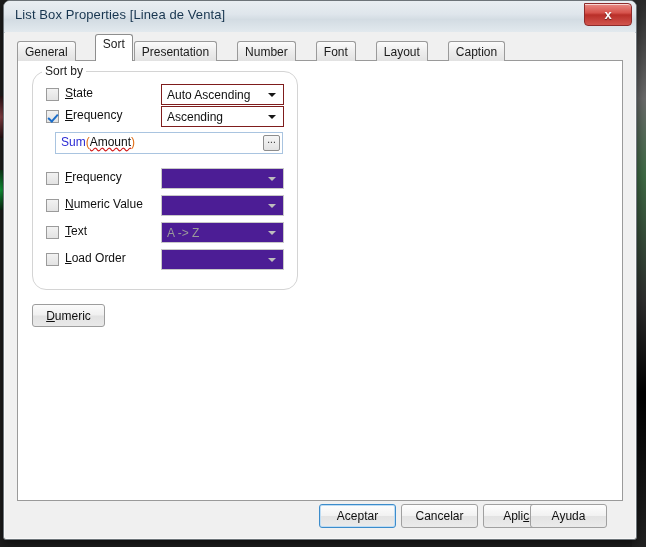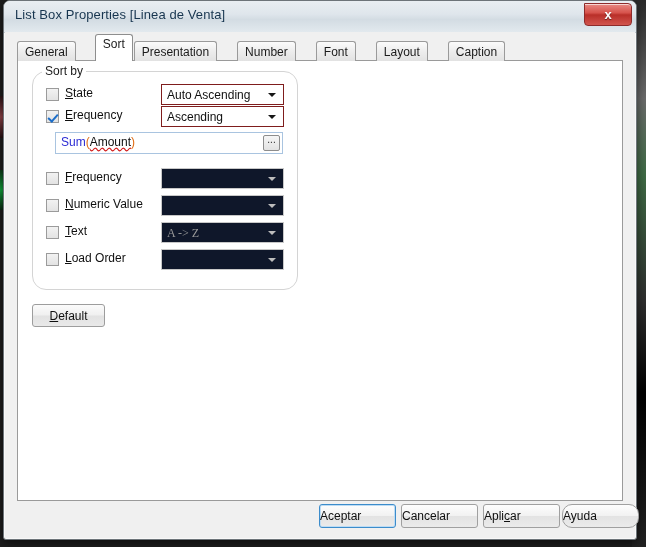--- a/index.html
+++ b/index.html
@@ -213,21 +213,21 @@
     white-space: nowrap;
   }
   .combo .arrow {
     position: absolute;
     right: 7px; top: 8px;
     width: 0; height: 0;
     border-left: 4px solid transparent;
     border-right: 4px solid transparent;
     border-top: 4px solid #161616;
   }
-  .combo.disabled { border-color: #c8c8c8; background: #0f172a; font-family: Liberation Serif, serif; }
+  .combo.disabled { border-color: #c8c8c8; background: #4c1d95; }
   .combo.disabled .val { color: #9a9a9a; }
   .combo.disabled .arrow { border-top-color: #bdbdbd; }
 
   
   #expr-field {
     position: absolute;
     left: 22px; top: 60px;
     width: 228px; height: 22px;
     background: #ffffff;
     border: 1px solid #a9c4e0;
@@ -285,21 +285,21 @@
   }
   .dlgbtn {
     position: absolute;
     top: 6px;
     width: 77px; height: 24px;
     background: linear-gradient(180deg,#fdfdfd 0%,#f2f2f2 48%,#e3e3e3 52%,#ebebeb 100%);
     border: 1px solid #a0a0a0;
     border-radius: 3px;
     font-size: 12px;
     color: #101010;
-    display: flex; align-items: center; justify-content: flex-start;
+    display: flex; align-items: center; justify-content: center;
     cursor: default;
     box-sizing: border-box;
   }
   .dlgbtn.default {
     border-color: #3c8ccb;
     box-shadow: 0 0 0 1px #bddcf4 inset;
   }
   .dlgbtn u { text-decoration: underline; }
 </style>
 </head>
@@ -405,40 +405,40 @@
         <div id="expr-field">
           <div id="expr-text">
             <span class="fn">Sum</span><span class="paren">(</span><span class="arg">Amount</span><span class="paren">)</span>
           </div>
           <div id="expr-browse">...</div>
         </div>
       </div>
 
       <div id="default-button">
           <u>D</u>
-          <span>efault</span>
+          <span>umeric</span>
         </div>
     </div>
 
     <div id="buttonbar">
         <div class="dlgbtn default" style="left: 314px;">
           <span>Aceptar</span>
           <u></u>
           <span></span>
         </div>
         <div class="dlgbtn" style="left: 396px;">
           <span>Cancelar</span>
           <u></u>
           <span></span>
         </div>
         <div class="dlgbtn" style="left: 478px;">
           <span>Apli</span>
           <u>c</u>
           <span>ar</span>
         </div>
-        <div class="dlgbtn" style="left: 557px; border-radius: 10px;">
+        <div class="dlgbtn" style="left: 525px;">
           <span>Ayuda</span>
           <u></u>
           <span></span>
         </div>
       </div>
   </div>
 </div>
 
 </body></html>

